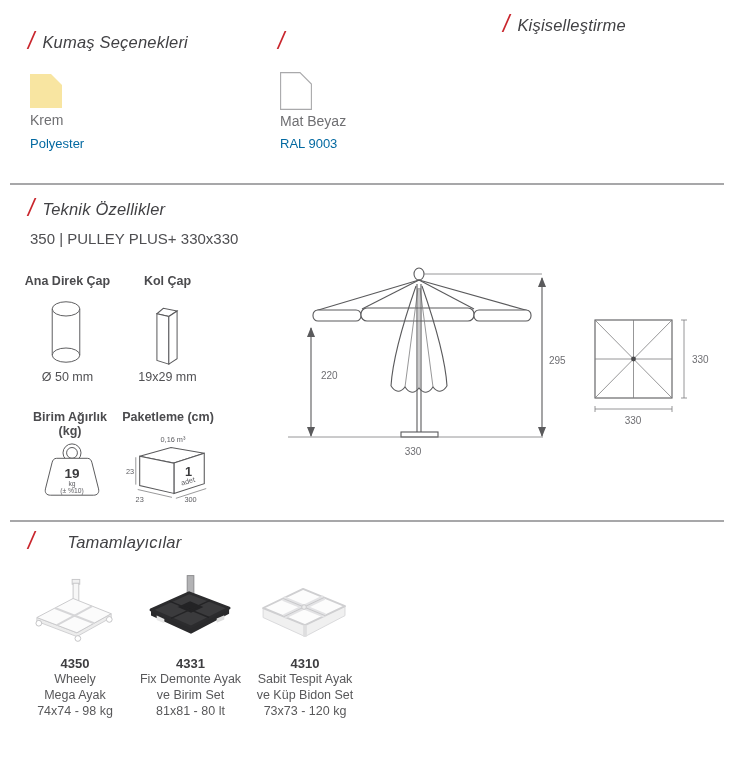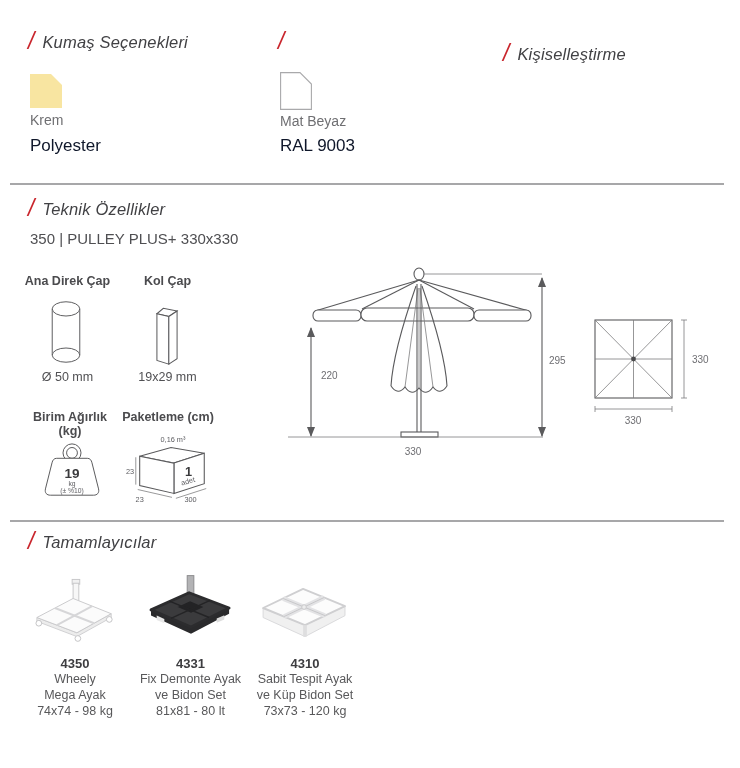--- a/index.html
+++ b/index.html
@@ -7,21 +7,21 @@
         font-family:"Liberation Sans",sans-serif;color:#58585a;overflow:hidden;}
   .abs{position:absolute;}
 
   
   .sec-heading{display:flex;align-items:flex-start;}
   .slash{color:#c9252c;font-size:23px;line-height:20px;font-style:italic;margin-right:8px;font-weight:400;}
   .slash::before{content:"/";}
   .sec-title{font-size:16.5px;font-style:italic;color:#414144;letter-spacing:.2px;padding-top:2px;}
 
   .small-label{font-size:14px;color:#6f6f72;text-align:center;}
-  .body-text{font-size:17px;color:#0f172a;}
+  .body-text{font-size:13px;color:#0369a1;}
   .para{font-size:13.2px;line-height:19px;color:#56565a;}
 
   .divider{position:absolute;left:10px;width:720px;border-top:2px solid #a7a7a9;}
 
   .spec-label{font-size:12.5px;font-weight:bold;color:#4b4b4e;text-align:center;}
   .spec-value{font-size:12.5px;color:#515154;text-align:center;}
 
   .card{position:absolute;text-align:center;}
   .card-code{font-size:13px;font-weight:bold;color:#3d3d40;margin-top:4px;}
   .card-line{font-size:12.5px;line-height:16px;color:#58585a;}
@@ -51,21 +51,21 @@
 
   <div class="abs sec-heading" style="left:278px;top:31px;">
     <span class="slash"></span>
   </div>
   <svg class="abs" style="left:280px;top:72px;" width="32" height="38" viewBox="0 0 32 38">
     <polygon points="0.6,0.6 20,0.6 31.4,12 31.4,37.4 0.6,37.4" stroke="#a9a9ab" stroke-width="1.1" fill="#ffffff"></polygon>
   </svg>
   <div class="abs small-label" style="left:280px;top:113px;">Mat Beyaz</div>
   <div class="abs body-text" style="left:280px;top:136px;">RAL 9003</div>
 
-  <div class="abs sec-heading" style="left:503px;top:43px;">
+  <div class="abs sec-heading" style="left:503px;top:14px;">
     <span class="slash"></span>
     <span class="sec-title">Kişiselleştirme</span>
   </div>
 
   <div class="divider" style="top:183px;"></div>
 
   <div class="abs sec-heading" style="left:28px;top:198px;">
     <span class="slash"></span>
     <span class="sec-title">Teknik Özellikler</span>
   </div>
@@ -166,21 +166,21 @@
     <line class="lnthin" x1="93" y1="90" x2="99" y2="90"></line>
     <text class="dim" x="104" y="55">330</text>
     <line class="lnthin" x1="7" y1="101" x2="84" y2="101"></line>
     <line class="lnthin" x1="7" y1="98" x2="7" y2="104"></line>
     <line class="lnthin" x1="84" y1="98" x2="84" y2="104"></line>
     <text class="dim" x="45" y="116" text-anchor="middle">330</text>
   </svg>
 
   <div class="divider" style="top:520px;"></div>
 
-  <div class="abs sec-heading" style="left:28px;top:531px;">
+  <div class="abs sec-heading" style="left:28px;top:531px;gap:25px;">
     <span class="slash"></span>
     <span class="sec-title">Tamamlayıcılar</span>
   </div>
 
   <div class="card" style="left:20px;top:568px;width:110px;">
     <svg width="108" height="80" viewBox="0 0 108 84">
       <rect x="51" y="12" width="8" height="5" fill="#f1f1f1" stroke="#c6c6c8" stroke-width="1"></rect>
       <rect x="52" y="16" width="6" height="22" fill="#f7f7f7" stroke="#c6c6c8" stroke-width="1"></rect>
       <polygon points="14,52 14,56 56,72 92,52 92,48 56,68" fill="#ececec" stroke="#cfcfd1" stroke-width="1"></polygon>
       <polygon points="14,52 52,32 92,48 56,68" fill="#fbfbfb" stroke="#c8c8ca" stroke-width="1"></polygon>
@@ -202,21 +202,21 @@
       <polygon points="12,44 12,50 54,69 94,48 94,42 54,62" fill="#2a2a2c"></polygon>
       <polygon points="12,44 52,26 94,42 54,62" fill="#3b3b3d" stroke="#2c2c2e" stroke-width="3" stroke-linejoin="round"></polygon>
       <polygon points="40,41 53,35 67,41 54,47" fill="#232325"></polygon>
       <line x1="32" y1="35" x2="73" y2="52" stroke="#242426" stroke-width="1.5"></line>
       <line x1="74" y1="34" x2="33" y2="53" stroke="#242426" stroke-width="1.5"></line>
       <polygon points="18,50 26,53.5 26,58 18,54.5" fill="#e8e8e8"></polygon>
       <polygon points="81,53 89,49.5 89,54 81,57.5" fill="#dddddd"></polygon>
     </svg>
     <div class="card-code">4331</div>
     <div class="card-line">Fix Demonte Ayak</div>
-    <div class="card-line">ve Bidon Set</div>
+    <div class="card-line">ve Birim Set</div>
     <div class="card-line">81x81 - 80 lt</div>
   </div>
 
   <div class="card" style="left:246px;top:568px;width:118px;">
     <svg width="108" height="80" viewBox="0 0 108 84">
       <polygon points="10,42 10,52 54,72 96,50 96,40 54,60" fill="#f0f0f0" stroke="#d8d8da" stroke-width="1"></polygon>
       <polygon points="10,42 52,22 96,40 54,60" fill="#fcfcfc" stroke="#cfcfd1" stroke-width="2" stroke-linejoin="round"></polygon>
       <line x1="31" y1="32" x2="75" y2="50" stroke="#e3e3e5" stroke-width="5"></line>
       <line x1="74" y1="31" x2="32" y2="51" stroke="#e3e3e5" stroke-width="5"></line>
       <line x1="31" y1="32" x2="75" y2="50" stroke="#c6c6c8" stroke-width="1"></line>

